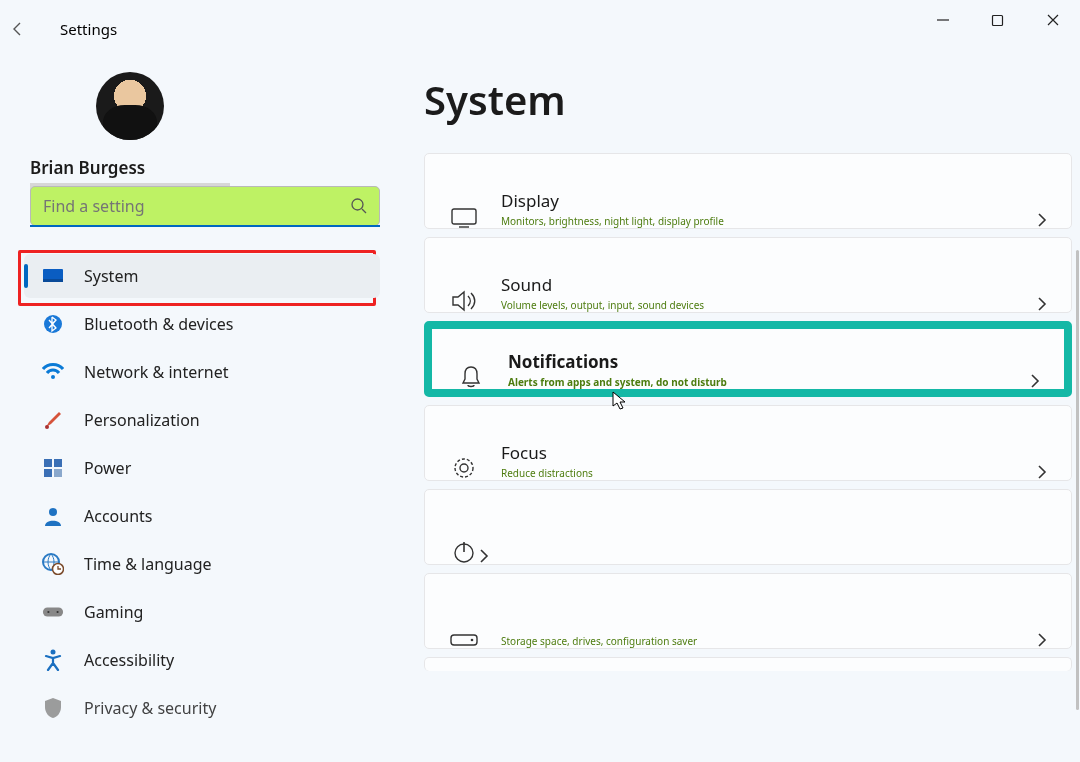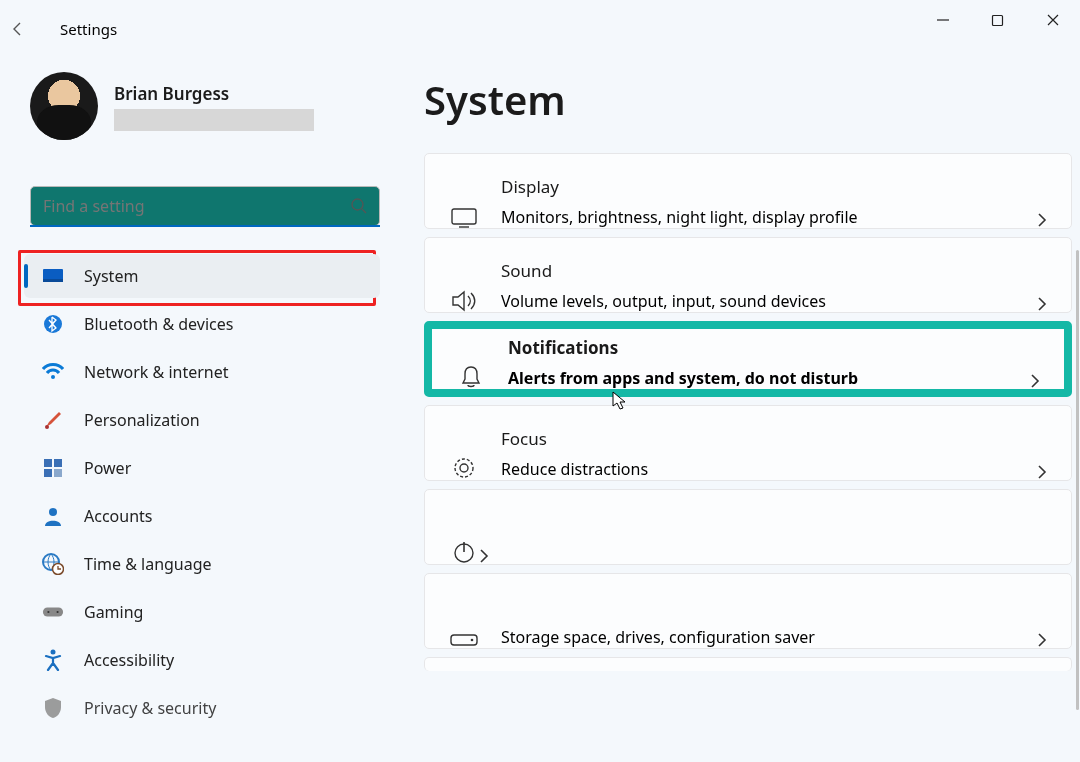--- a/index.html
+++ b/index.html
@@ -8,50 +8,50 @@
 
   
   .titlebar { position: absolute; top: 0; left: 0; right: 0; height: 58px; display: flex; align-items: center; }
   .titlebar .back { width: 40px; text-align: center; color: #6b6b6b; font-size: 17px; margin-left: 10px; cursor: pointer; }
   .titlebar .title { font-size: 15px; color: #000000; margin-left: 10px; }
   .wincontrols { position: absolute; top: 0; right: 0; height: 46px; display: flex; }
   .wincontrols .ctl { width: 55px; height: 40px; display: flex; align-items: center; justify-content: center; cursor: pointer; }
   .wincontrols svg { stroke: #222; stroke-width: 1.2; fill: none; }
 
   
-  .userblock { position: absolute; top: 72px; left: 30px; display: flex; align-items: center; gap: 16px; }
+  .userblock { position: absolute; top: 72px; left: 30px; display: flex; align-items: center; gap: 16px; flex-direction: column; }
   .avatar { width: 68px; height: 68px; border-radius: 50%; background: radial-gradient(circle at 50% 30%, #e8c7a6 0 22%, #1a1a1a 22% 100%); position: relative; overflow: hidden; }
   .avatar::before { content:""; position:absolute; inset:0; background: radial-gradient(circle at 50% 35%, #eac79f 0 16px, transparent 16px); }
   .avatar::after { content:""; position:absolute; left:10%; right:10%; top:48%; bottom:-10%; background:#111; border-radius:40% 40% 0 0; }
   .userinfo { display:flex; flex-direction:column; }
   .username { font-weight:600; font-size:17px; }
   .useremail { margin-top:4px; width:200px; height:22px; background:#d7d7d7; }
 
   
   .searchwrap { position:absolute; top:186px; left:30px; width:350px; height:40px; }
-  .searchbox { width:100%; height:100%; border:1px solid #b9b9b9; border-radius:5px; background:#0f766e; padding:0 40px 0 12px; font-size:16px; outline:none; }
+  .searchbox { width:100%; height:100%; border:1px solid #b9b9b9; border-radius:5px; background:#bef264; padding:0 40px 0 12px; font-size:16px; outline:none; }
   .searchwrap .underline { position:absolute; left:0; right:0; bottom:-1px; height:2px; background:#0067c0; }
   .search-icon { position:absolute; right:12px; top:50%; transform:translateY(-50%); color:#555; pointer-events:none; }
 
   
   .sidebar { position:absolute; top:250px; left:18px; width:362px; bottom:0; overflow:hidden; }
   .navitem { height:44px; display:flex; align-items:center; gap:20px; padding-left:18px; font-size:16px; color:#222; border-radius:6px; cursor:pointer; margin:4px 0 4px 6px; position:relative; }
   .navitem.selected { background:#eaeef2; }
   .navitem.selected::before { content:""; position:absolute; left:0; top:10px; bottom:10px; width:4px; background:#0067c0; border-radius:2px; }
   .navicon { width:22px; height:22px; display:flex; align-items:center; justify-content:center; }
   .redbox-sidebar { position:absolute; top:0px; left:0; width:358px; height:56px; border:3px solid #e22; border-radius:2px; pointer-events:none; }
 
   
   .main { position:absolute; top:66px; left:424px; right:8px; bottom:0; overflow:hidden; }
   .main h1 { font-size:40px; font-weight:600; margin-bottom:26px; margin-top:6px; }
   .card { background:#fcfdfe; border:1px solid #e6e6e8; border-radius:5px; height:76px; display:flex; align-items:flex-end; padding:0 24px; margin-bottom:8px; cursor:pointer; position:relative; }
   .card .cicon { width:30px; display:flex; justify-content:center; color:#333; }
   .card .ctext { margin-left:22px; flex:1; }
   .card .ct-title { font-size:17px; color:#1a1a1a; }
-  .card .ct-sub { font-size:16px; color:#000000; margin-top:8px; }
+  .card .ct-sub { font-size:10px; color:#4d7c0f; margin-top:2px; }
   .card .chev { color:#444; }
   .card.highlighted { border:8px solid #14b8a6;font-weight:bold; }
 
   
   .scroll-edge { position:absolute; top:250px; right:1px; width:3px; height:460px; background:#c1c1c1; border-radius:2px; }
 
   
   .fake-cursor { position:absolute; left:612px; top:391px; pointer-events:none; }
 
   svg { display:block; }

